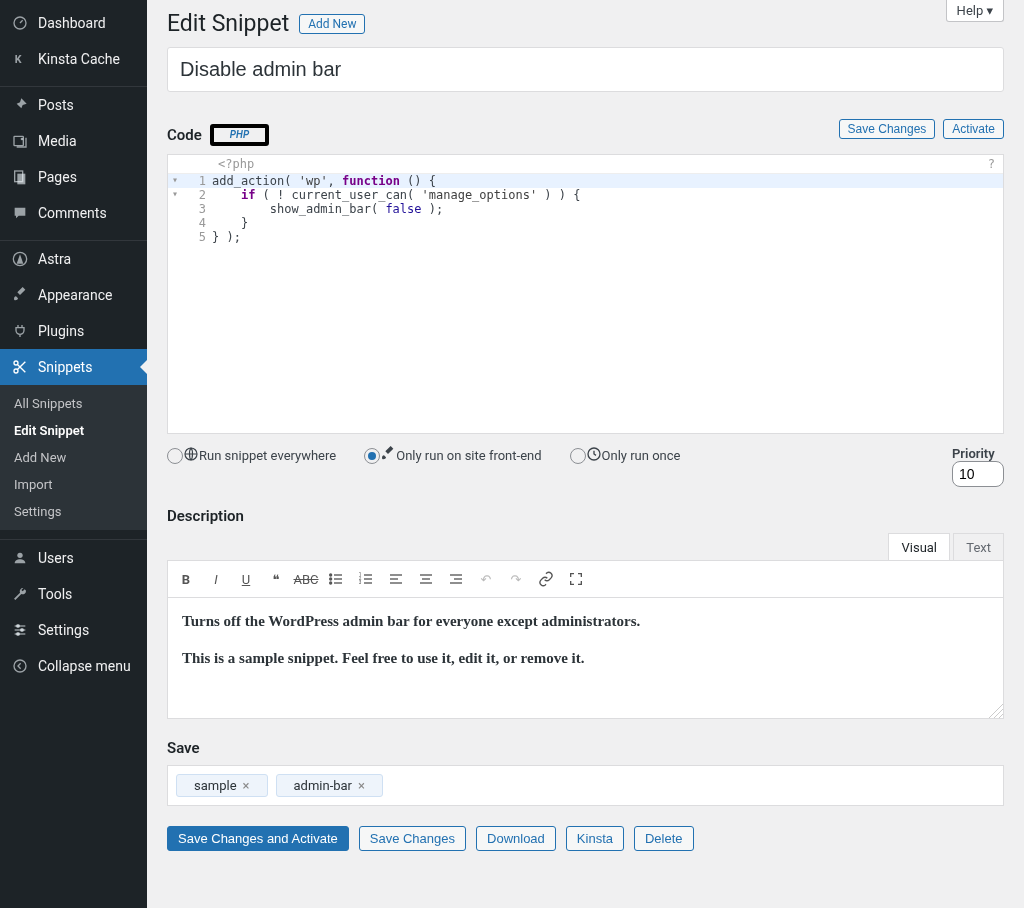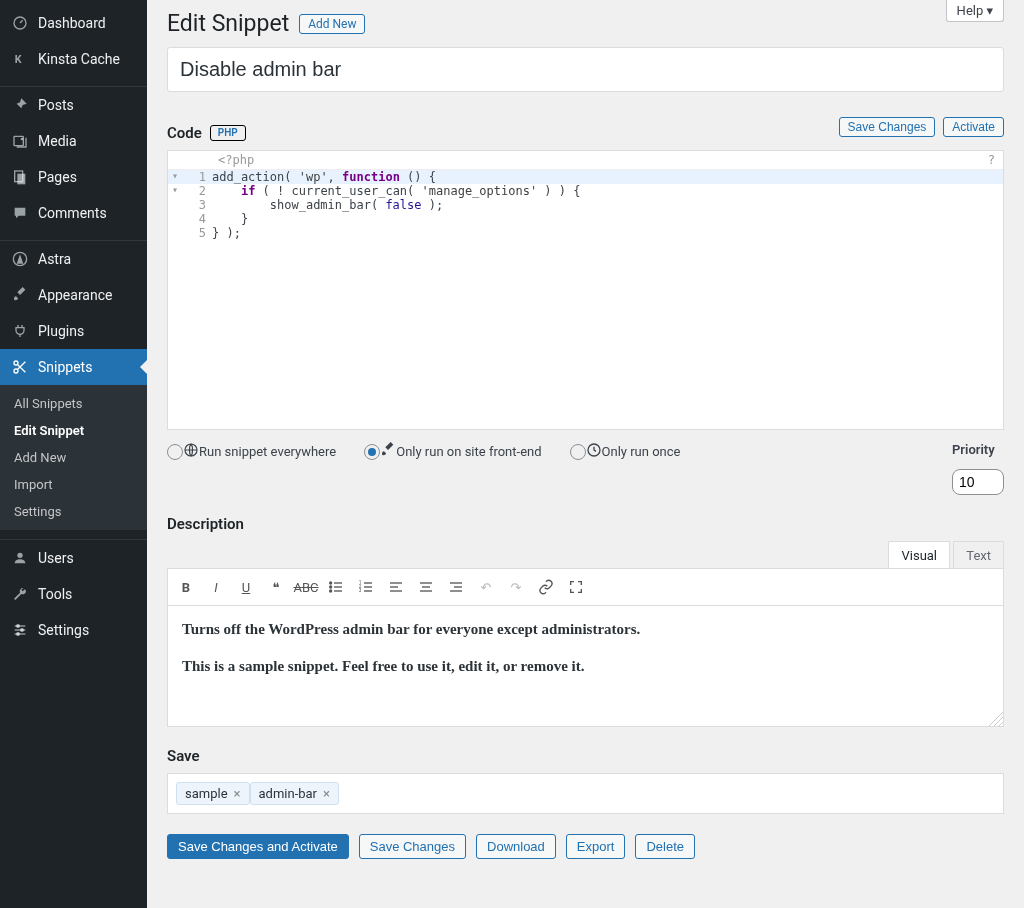--- a/index.html
+++ b/index.html
@@ -123,27 +123,28 @@
 .section-label {
   font-size: 15px;
   font-weight: 600;
   color: #1d2327;
   margin: 16px 0 8px;
   display: flex;
   align-items: center;
   gap: 8px;
 }
 .badge {
-  border: 1px solid #000000;
+  border: 4px solid #000000;
   color: #2271b1;
   border-radius: 3px;
   font-size: 10px;
   font-weight: 600;
-  padding: 1px 7px;
+  padding: 1px 16px;
   line-height: 1.2;
+  font-style: italic;
 }
 .top-actions {
   float: right;
   display: flex;
   gap: 8px;
   margin-top: -4px;
 }
 
 .code-editor {
   border: 1px solid #dcdcde;
@@ -217,21 +218,21 @@
 }
 .radio.checked::after {
   content: "";
   width: 8px; height: 8px;
   border-radius: 50%;
   background: #2271b1;
 }
 .prio {
   display: flex;
   flex-direction: column;
-  gap: 12px;
+  gap: 0;
 }
 .prio-label { font-weight: 600; }
 .prio input {
   width: 52px;
   padding: 4px 6px;
   border: 1px solid #8c8f94;
   border-radius: 8px;
   font-size: 14px;
 }
 
@@ -296,21 +297,22 @@
   padding: 8px;
   margin-top: 4px;
 }
 .tag-chip {
   display: inline-flex;
   align-items: center;
   gap: 6px;
   background: #eef4fb;
   border: 1px solid #cfe0f3;
   border-radius: 3px;
-  padding: 3px 8px;
+  padding: 3px 17px;
+  margin-right: 8px;
   font-size: 13px;
   color: #2c3338;
 }
 .tag-x { color: #888; cursor: pointer; }
 .footer-actions {
   margin-top: 20px;
   display: flex;
   gap: 10px;
 }
 svg { width: 16px; height: 16px; }
@@ -439,20 +441,29 @@
         <svg viewBox="0 0 24 24" fill="none" stroke="currentColor" stroke-width="2">
           <line x1="4" y1="6" x2="20" y2="6"></line>
           <circle cx="9" cy="6" r="2" fill="currentColor"></circle>
           <line x1="4" y1="12" x2="20" y2="12"></line>
           <circle cx="15" cy="12" r="2" fill="currentColor"></circle>
           <line x1="4" y1="18" x2="20" y2="18"></line>
           <circle cx="9" cy="18" r="2" fill="currentColor"></circle>
         </svg>
       </span>
       <span>Settings</span>
+    </div>
+    <div class="sidebar-item">
+      <span class="sidebar-icon">
+        <svg viewBox="0 0 24 24" fill="none" stroke="currentColor" stroke-width="2">
+          <circle cx="12" cy="12" r="9"></circle>
+          <path d="M13 8l-4 4 4 4"></path>
+        </svg>
+      </span>
+      <span>Collapse menu</span>
     </div>
   </nav>
 
 <main class="main">
   <div class="help-tab">Help ▾</div>
 
   <div class="header-row">
     <h1 class="page-title">Edit Snippet</h1>
     <a class="btn btn-small">Add New</a>
   </div>
@@ -625,16 +636,16 @@
         <span class="tag-x">×</span>
       </span><span class="tag-chip">
         <span>admin-bar</span>
         <span class="tag-x">×</span>
       </span></div>
 
   <div class="footer-actions">
     <button class="btn btn-primary">Save Changes and Activate</button>
     <button class="btn">Save Changes</button>
     <button class="btn">Download</button>
-    <button class="btn">Export</button>
+    <button class="btn">Kinsta</button>
     <button class="btn">Delete</button>
   </div>
 </main>
 
 </body></html>

